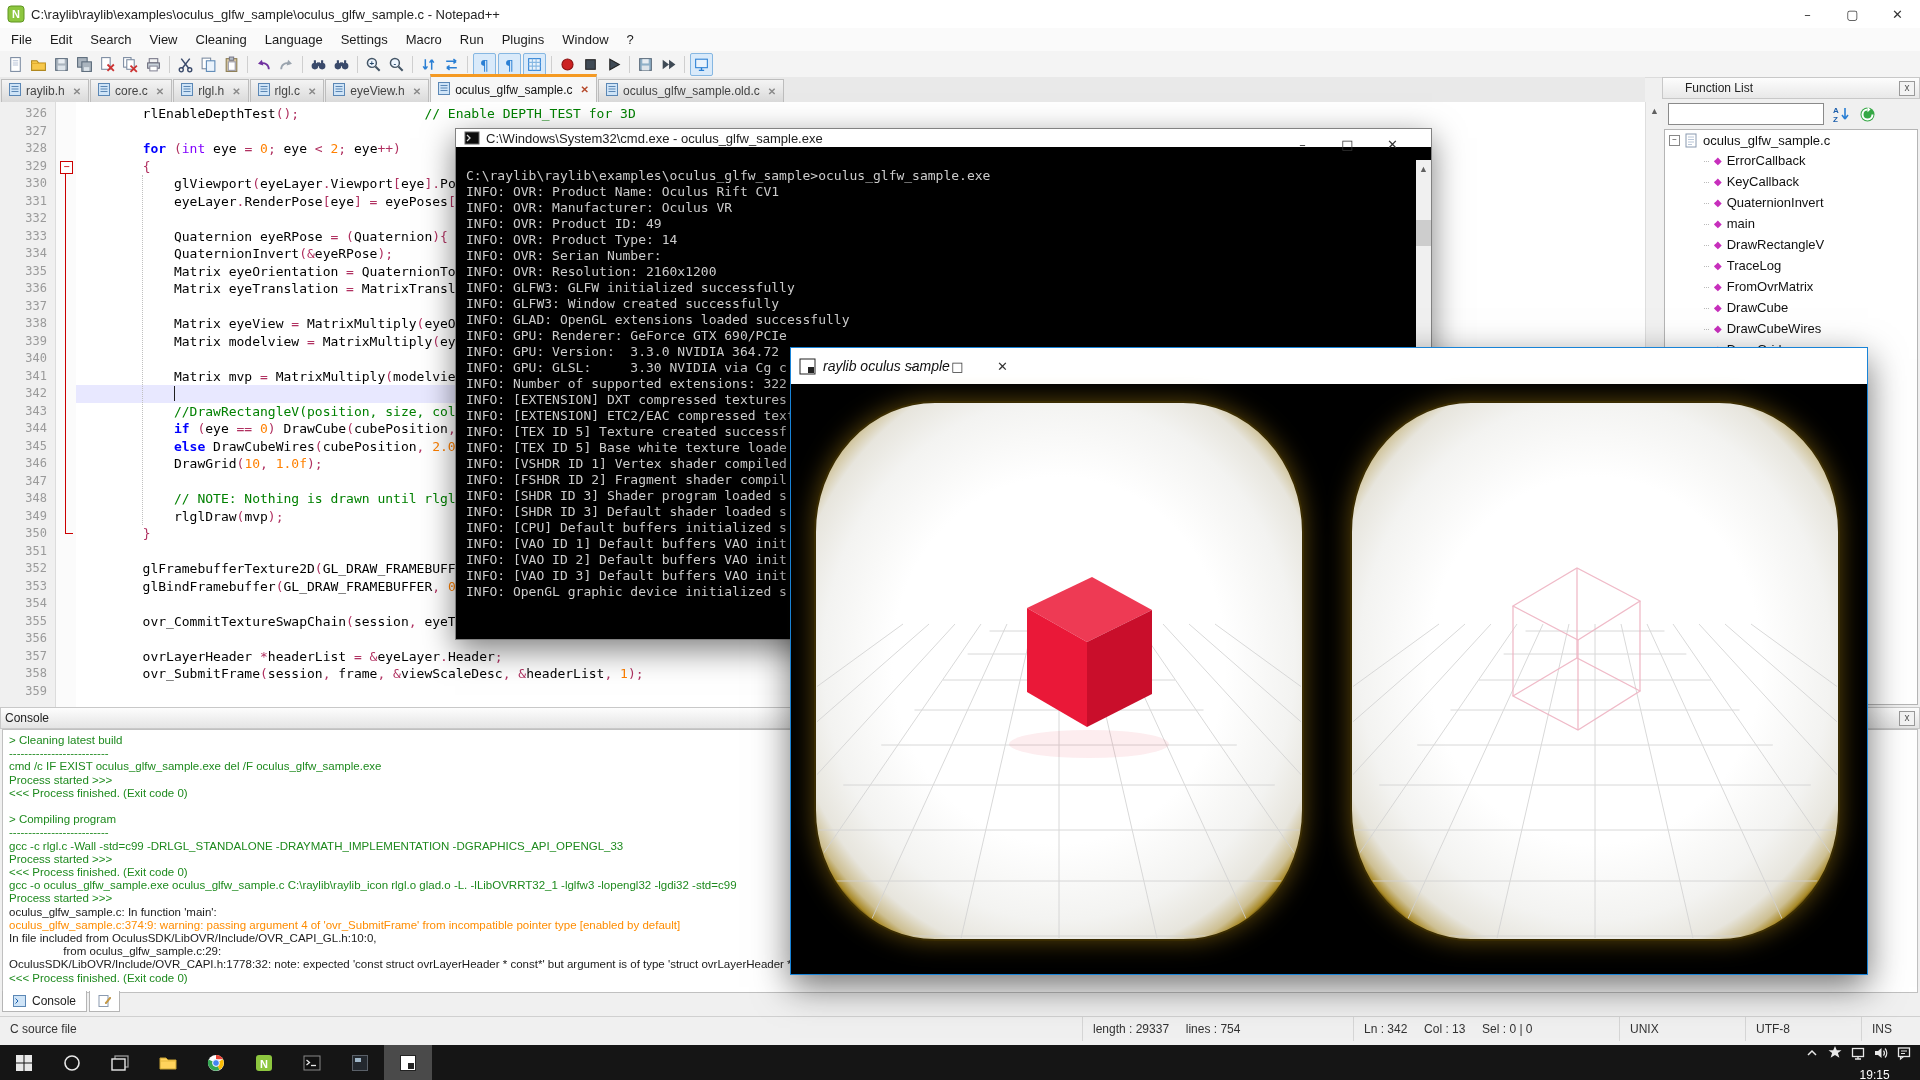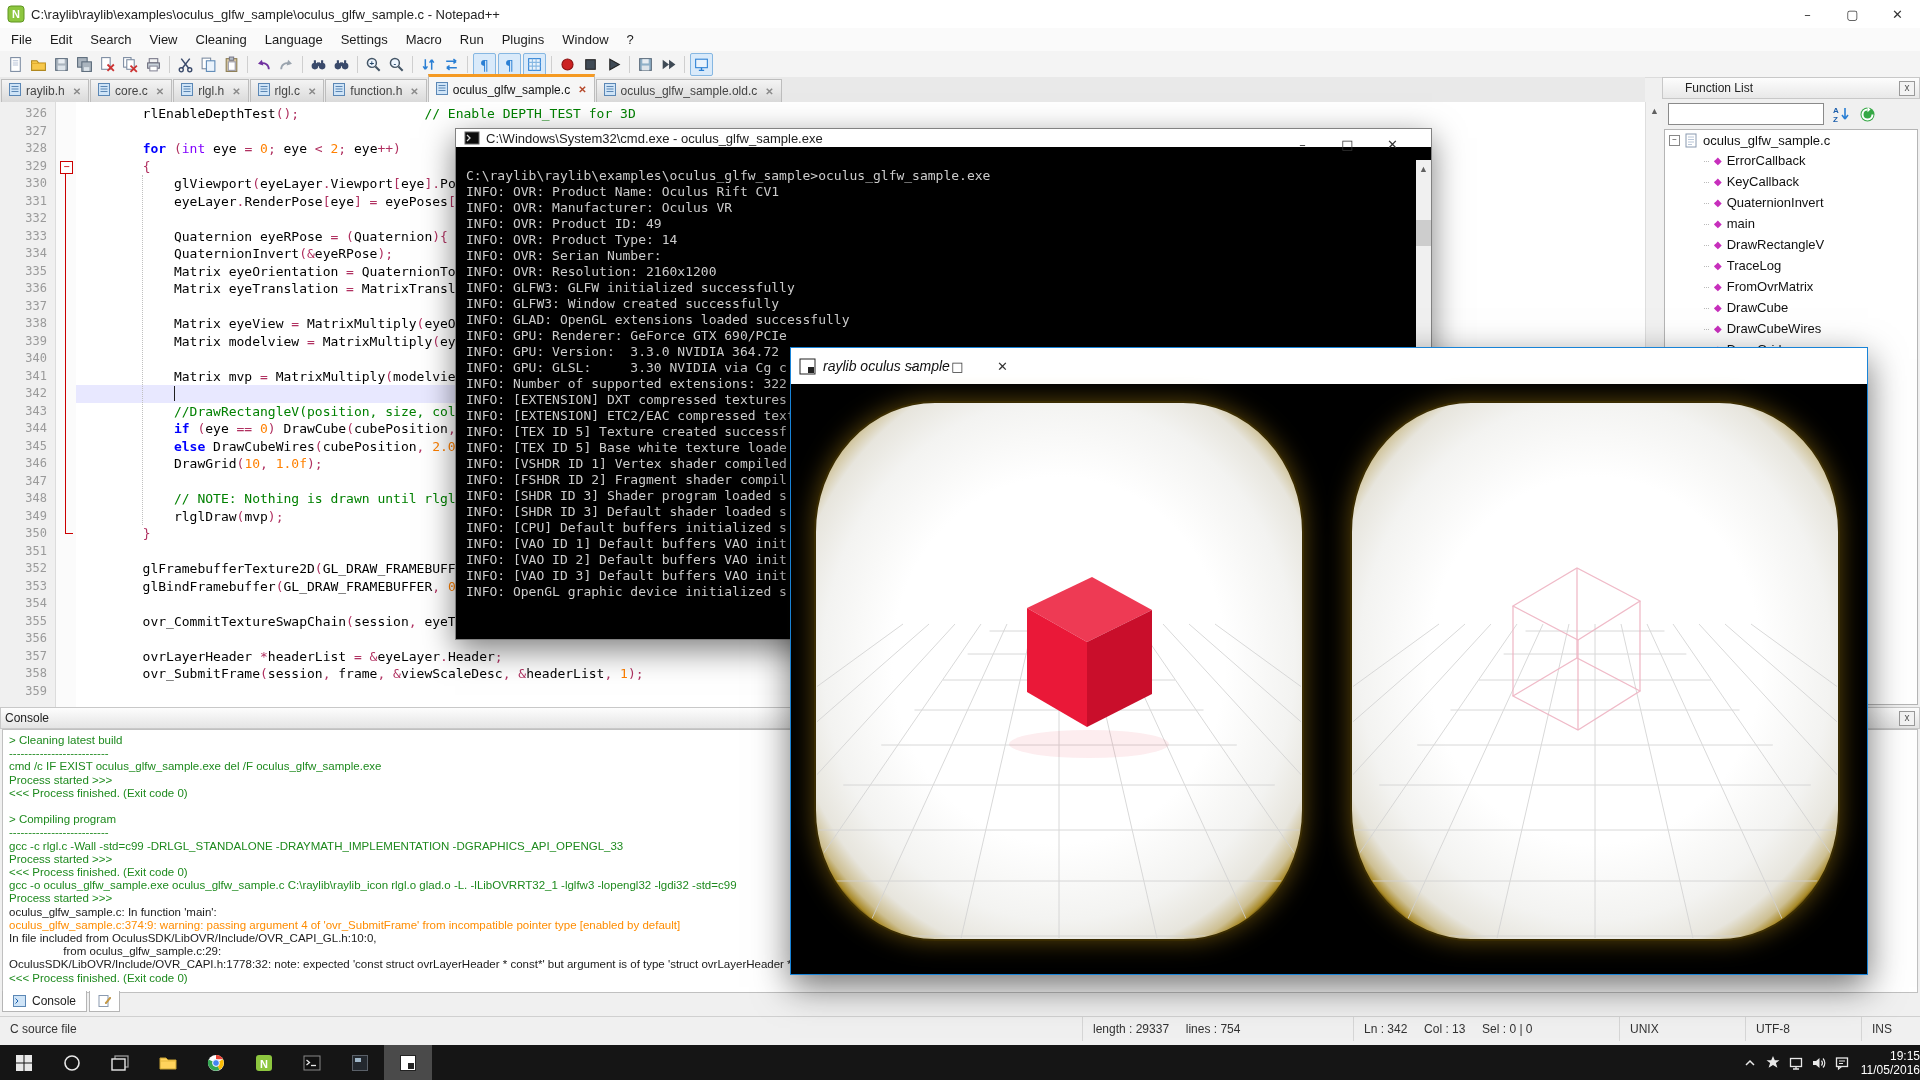--- a/index.html
+++ b/index.html
@@ -89,21 +89,21 @@
   #rlwin{left:790px;top:347px;width:1078px;height:628px;background:#000;border:1px solid #1883d7;box-sizing:border-box;z-index:10;box-shadow:0 12px 34px rgba(0,0,0,.55);}
   #rl-titlebar{height:36px;background:#fff;display:flex;align-items:center;}
   #rl-title{font-size:14px;color:#111;margin-left:7px;font-style:italic;}
   #rl-body{position:absolute;left:0;top:36px;width:1076px;height:590px;background:#000;}
   .eye{position:absolute;top:12px;width:500px;height:550px;}
   .eye svg{filter:drop-shadow(0 0 12px rgba(200,150,20,.45));}
   
   #taskbar{left:0;top:1045px;width:1920px;height:35px;background:#151515;z-index:30;display:flex;align-items:center;}
   .tb-slot{width:48px;height:35px;display:flex;align-items:center;justify-content:center;}
   .tb-slot.active{background:#4a4a4a;}
-  #tray{position:absolute;right:0;top:0;height:35px;display:flex;align-items:center;gap:7px;}
+  #tray{position:absolute;right:0;top:0;height:35px;display:flex;align-items:center;gap:7px;padding-right:8px;flex-direction:column;}
   #clock{color:#fff;font-size:12px;text-align:right;line-height:14px;margin-left:4px;}
 </style>
 </head>
 <body>
 
 <div id="screen">
 
   <div id="npp" class="abs">
     <div id="npp-titlebar" class="abs">
       <svg width="18" height="18" style="margin-left:7px" viewBox="0 0 18 18">
@@ -343,21 +343,21 @@
               <path d="M2.5 3.5h7M2.5 6h7M2.5 8.5h7" stroke="#5b87b5"></path>
             </svg></span>
           <span>rlgl.c</span>
           <span class="tclose">✕</span>
         </div>
         <div class="tab">
           <span class="ticon"><svg width="12" height="13" viewBox="0 0 12 13">
               <rect x="0.5" y="0.5" width="11" height="12" fill="#cfe4f7" stroke="#5b87b5"></rect>
               <path d="M2.5 3.5h7M2.5 6h7M2.5 8.5h7" stroke="#5b87b5"></path>
             </svg></span>
-          <span>function.h</span>
+          <span>eyeView.h</span>
           <span class="tclose">✕</span>
         </div>
         <div class="tab active">
           <span class="ticon"><svg width="12" height="13" viewBox="0 0 12 13">
               <rect x="0.5" y="0.5" width="11" height="12" fill="#cfe4f7" stroke="#5b87b5"></rect>
               <path d="M2.5 3.5h7M2.5 6h7M2.5 8.5h7" stroke="#5b87b5"></path>
             </svg></span>
           <span>oculus_glfw_sample.c</span>
           <span class="tclose">✕</span>
         </div>

